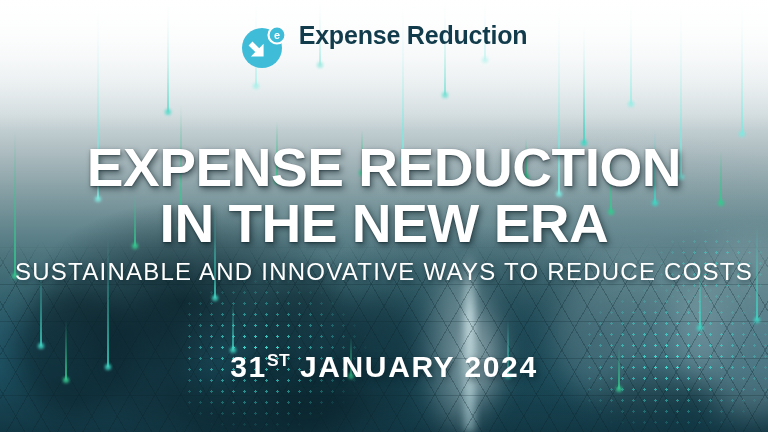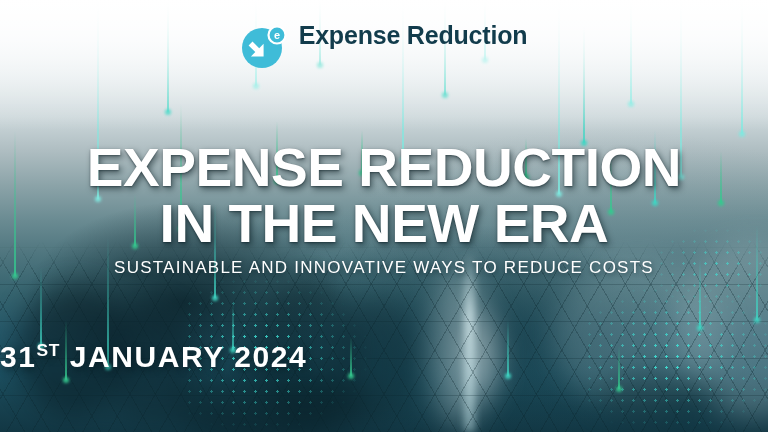--- a/index.html
+++ b/index.html
@@ -186,30 +186,31 @@
        0 1px 2px rgba(3,22,28,.45);
   }
   .headline-line-2 { margin-top: 4px; }
 
   .subtitle {
     position: absolute;
     top: 258px;
     left: 0; right: 0;
     text-align: center;
     color: #ffffff;
-    font-size: 17px;
+    font-size: 24px;
     font-weight: normal;
     letter-spacing: 1.25px;
     text-shadow: 1px 2px 5px rgba(3,22,28,.6);
   }
 
   .event-date {
     position: absolute;
-    top: 340px;
+    top: 350px;
     left: 0; right: 0;
+    text-align: center;
     color: #ffffff;
     font-size: 30px;
     font-weight: bold;
     letter-spacing: 1.6px;
     text-shadow: 2px 3px 7px rgba(3,22,28,.6);
   }
   .event-date sup {
     font-size: .58em;
     vertical-align: super;
     letter-spacing: .5px;

